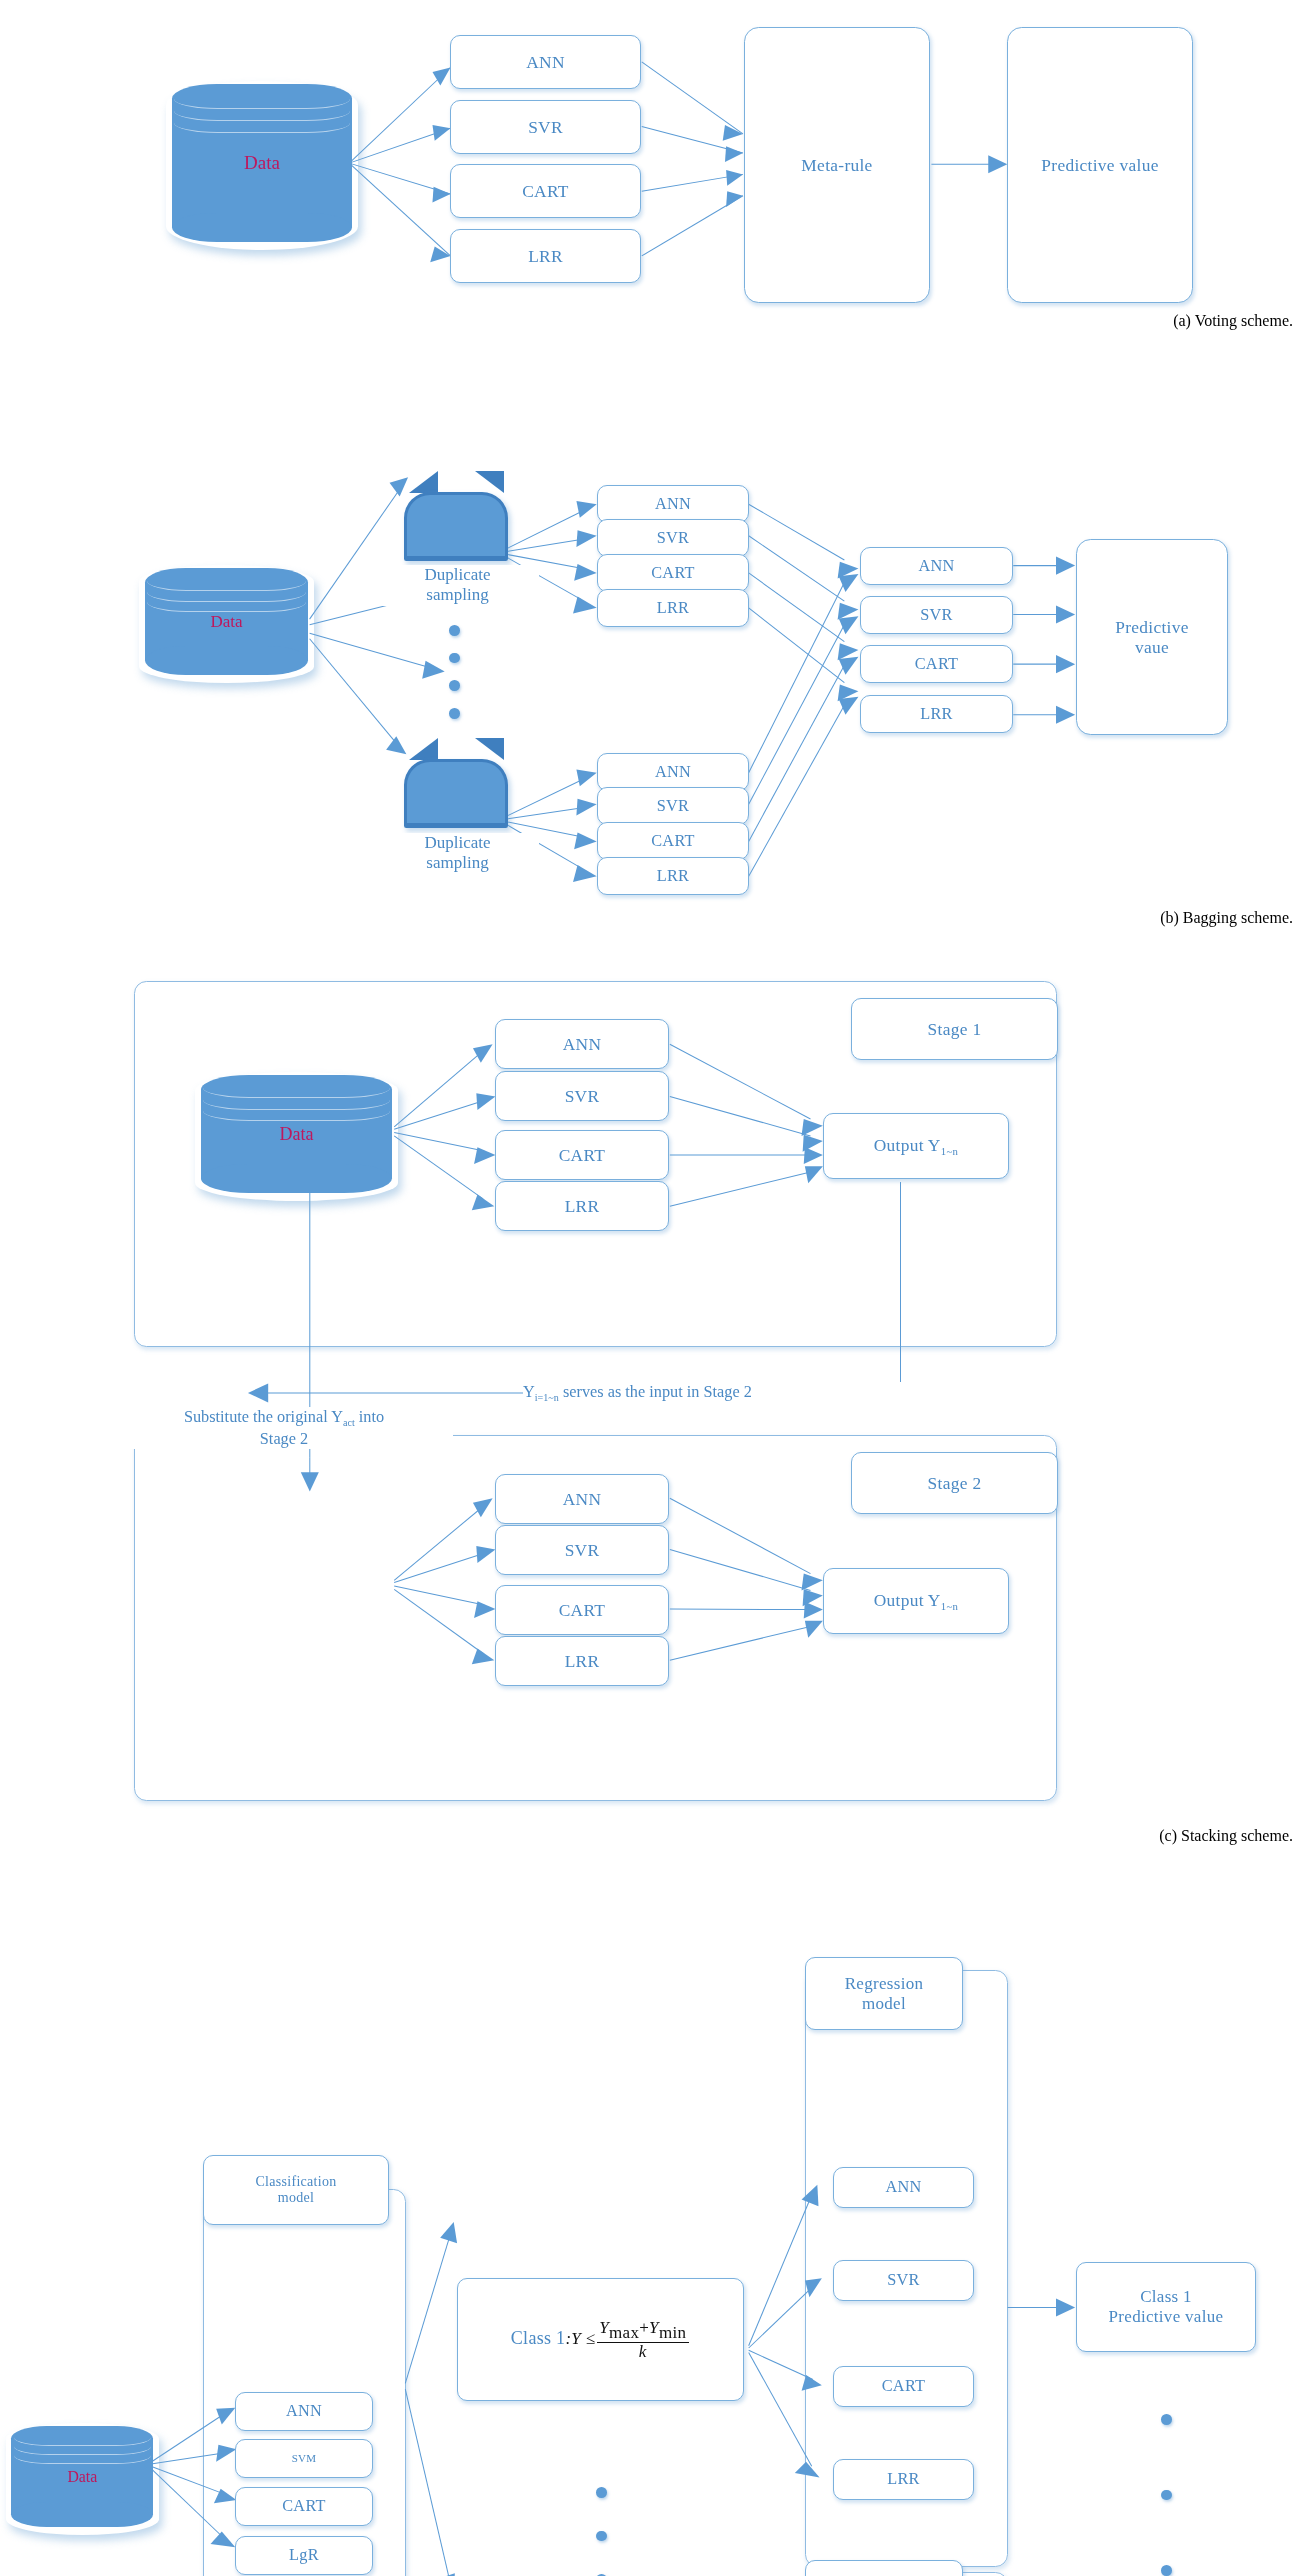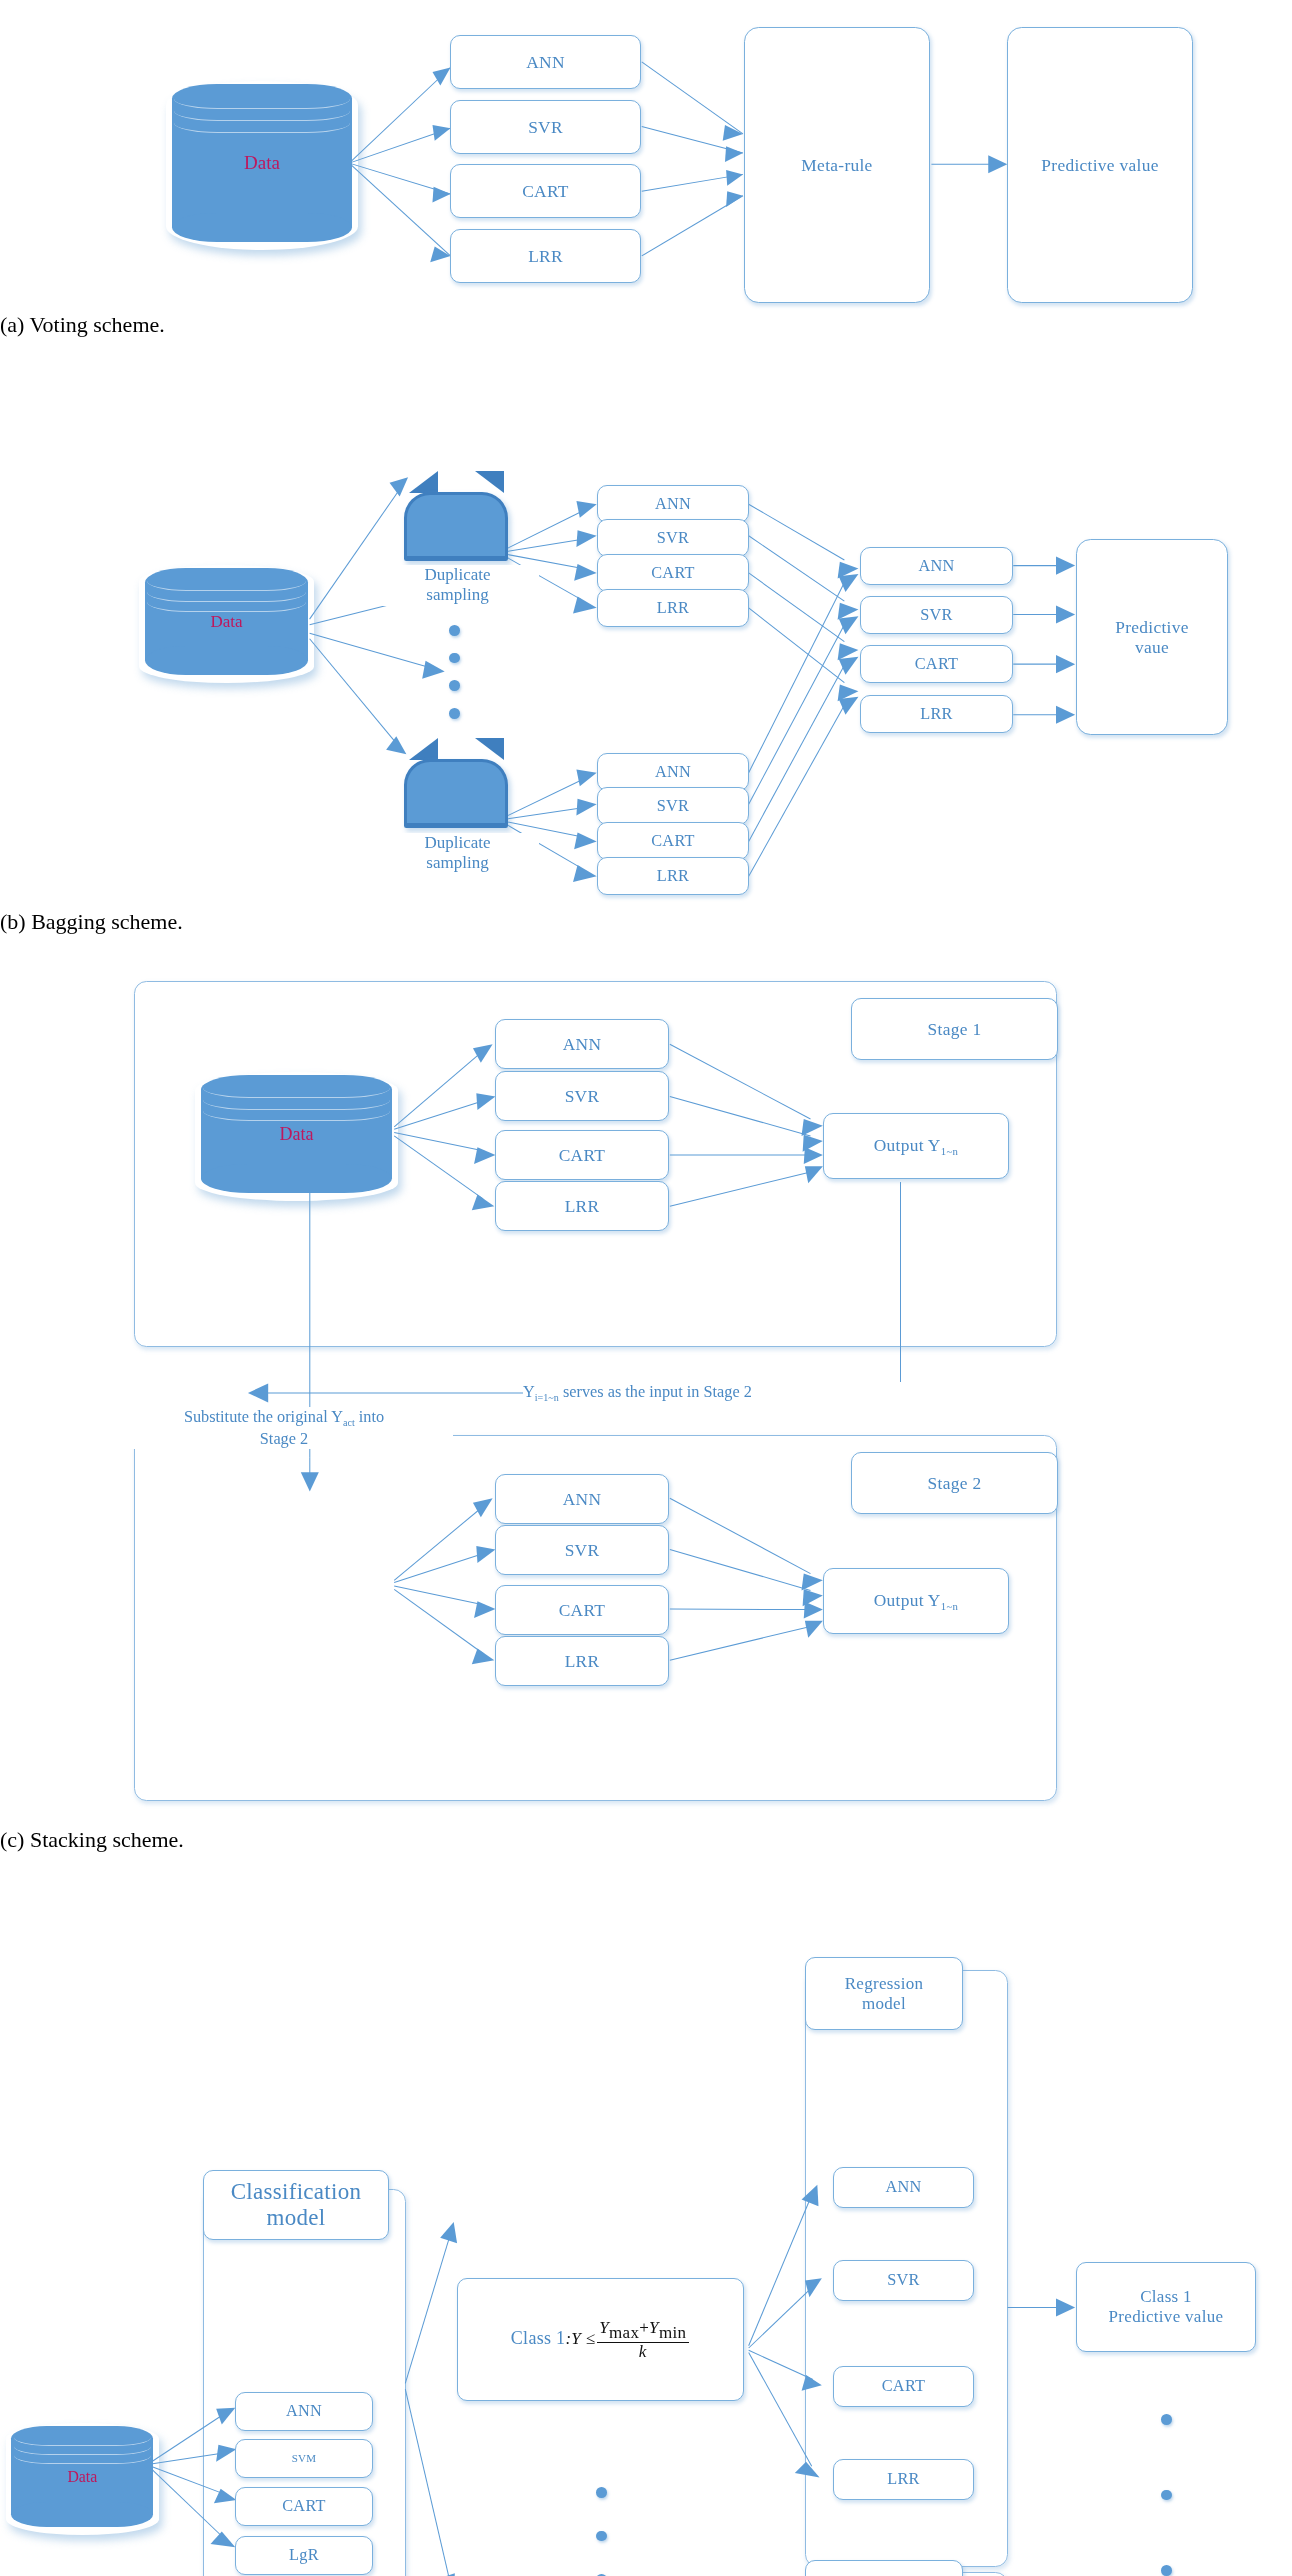--- a/index.html
+++ b/index.html
@@ -99,22 +99,22 @@
   
   .dots{position:absolute;z-index:3;}
   .dots i{
     display:block;width:10.7px;height:10.7px;border-radius:50%;
     background:#5b9bd5;margin:0 auto 17px auto;
     box-shadow:1.1px 1.7px 2.8px rgba(120,170,215,.5);
   }
 
   
   .caption{
-    position:absolute;left:0;width:1293px;text-align:left;
-    color:#000000;font-size:22px;
+    position:absolute;left:0;width:1293px;text-align:right;
+    color:#000000;font-size:16px;
     font-family:"Liberation Serif","DejaVu Serif",serif;
   }
 
   
   .plain{
     position:absolute;color:#4a89c4;font-size:17px;text-align:center;
     line-height:1.2;z-index:3;background:#fff;
   }
 
   
@@ -505,21 +505,21 @@
     <div class="glow"></div>
     <div class="top" style="height:25px;"></div>
       <div class="body" style="top:12.4px;bottom:12.4px;"></div>
       <div class="bot" style="height:25px;"></div>
     <div class="rib" style="top:3.4px;height:15.8px;"></div>
     <div class="rib" style="top:12.4px;height:15.8px;"></div>
     <div class="rib" style="top:21.4px;height:15.8px;"></div>
     <div class="lbl" style="font-size:15.8px;">Data</div>
   </div>
 
-  <div class="node" style="left:203px;top:296px;width:186px;height:70px;flex-direction:column;font-size:23px;">
+  <div class="node" style="left:203px;top:281px;width:186px;height:70px;flex-direction:column;font-size:14px;">
     <span>Classification</span>
     <span>model</span>
   </div>
 
   <div class="node" style="left:235px;top:518px;width:138px;height:39px;font-size:16.3px;">
       <span>ANN</span>
     </div>
   <div class="node" style="left:235px;top:565px;width:138px;height:39px;font-size:11px;">
       <span>SVM</span>
     </div>

